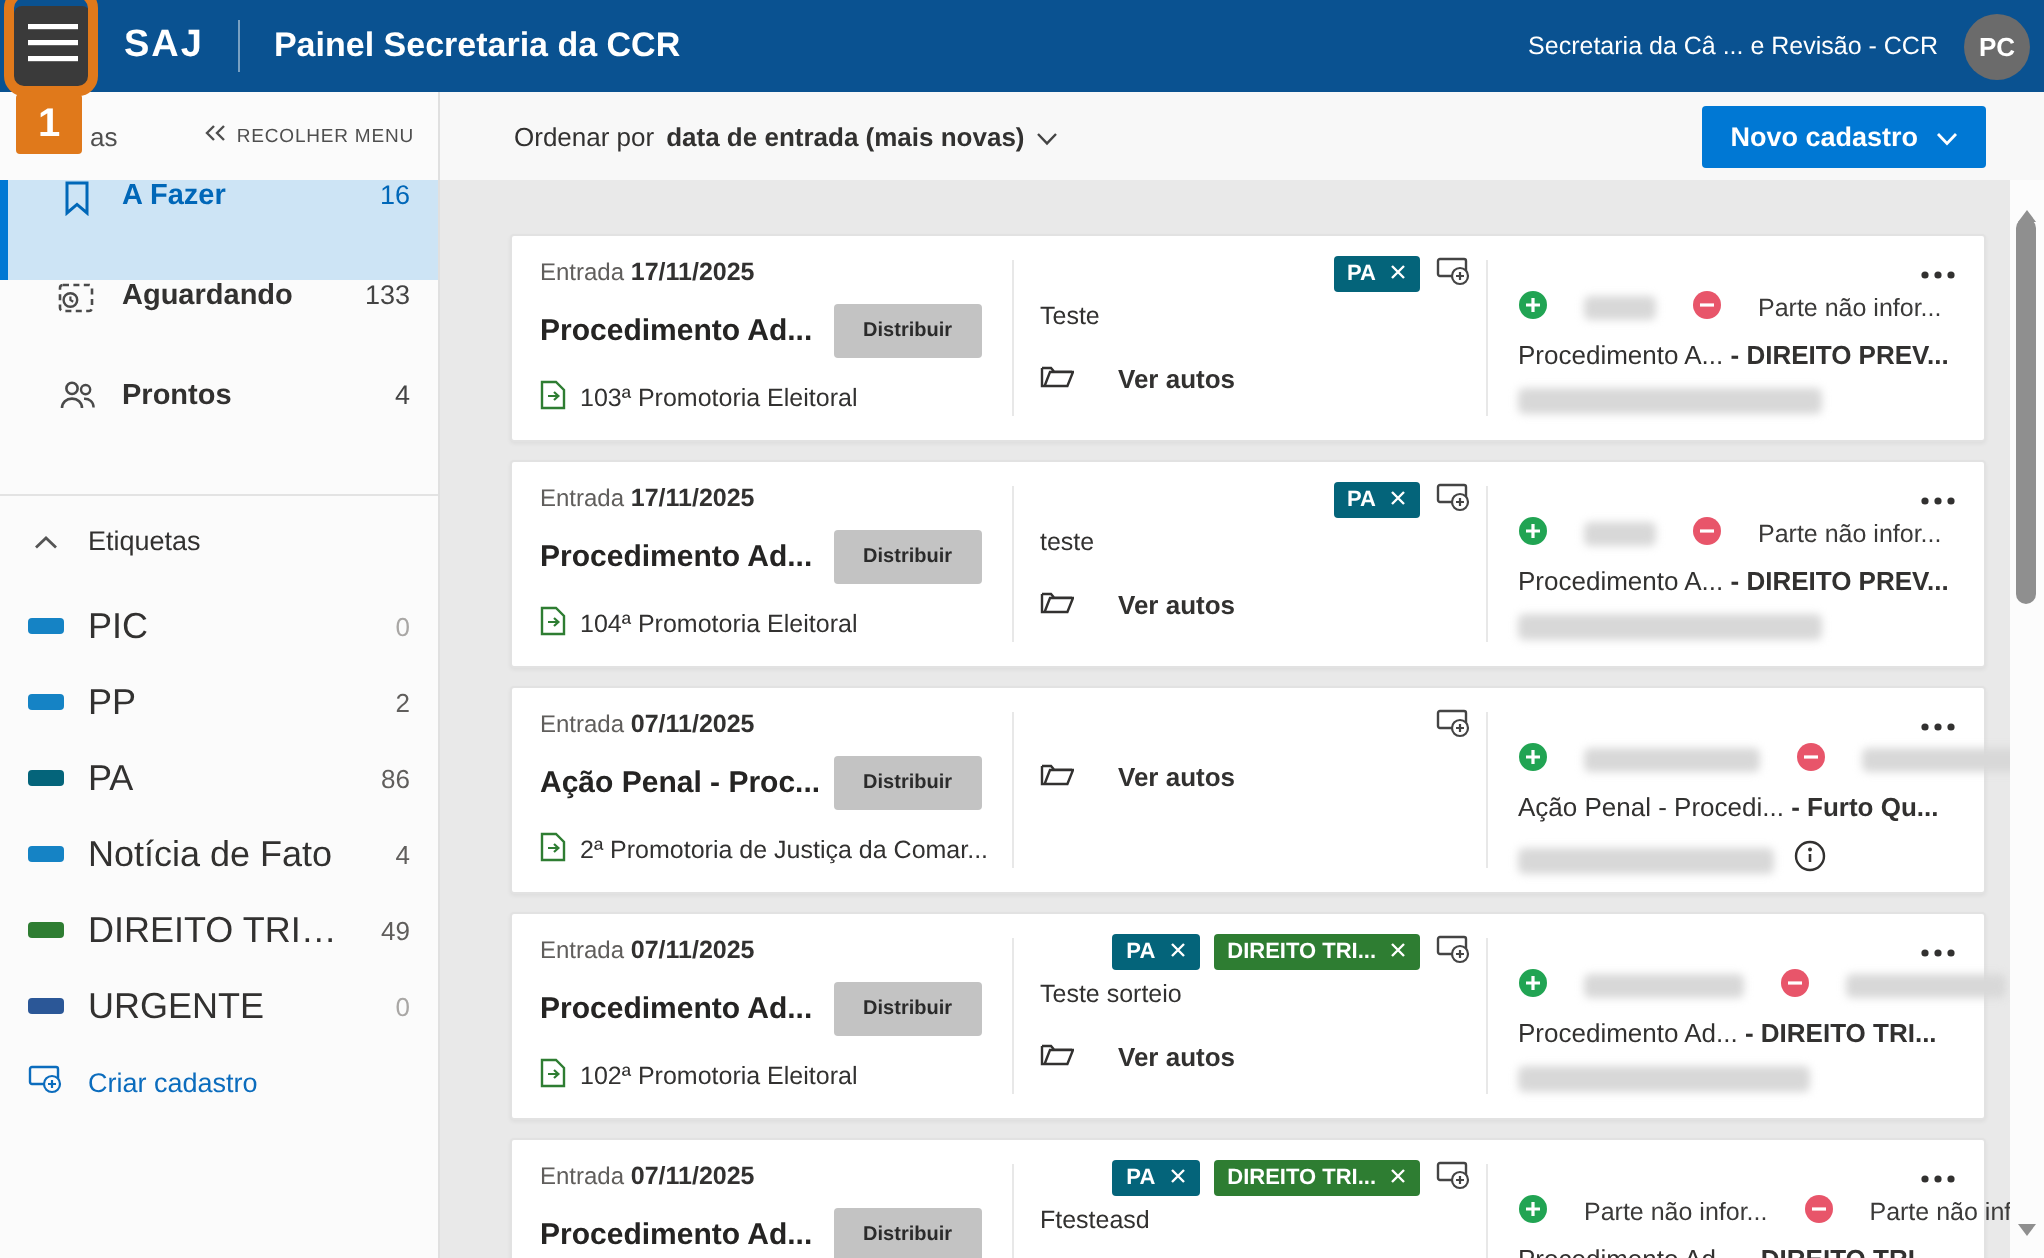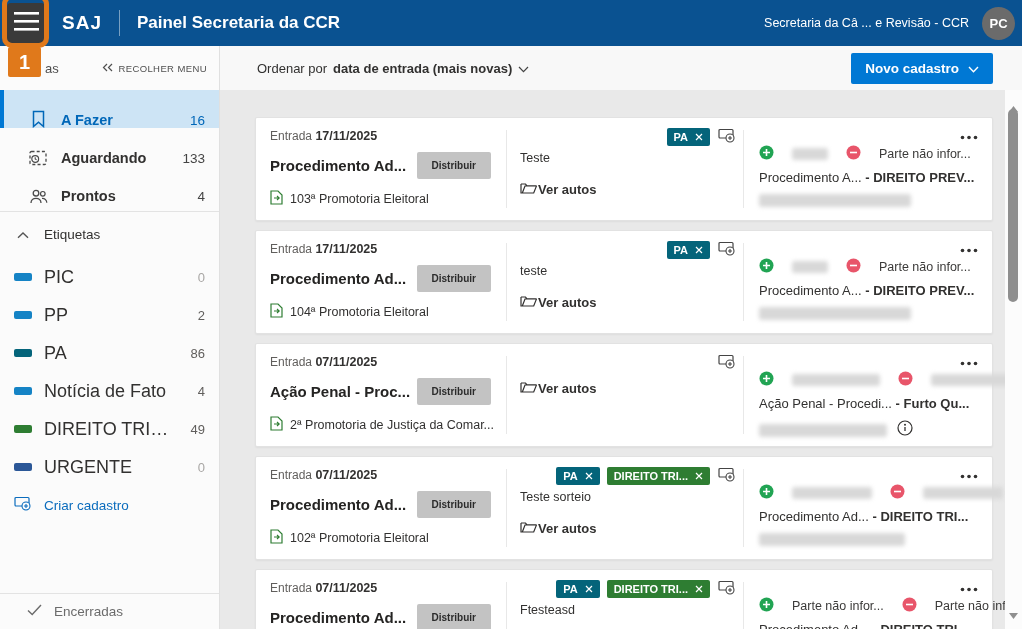--- a/index.html
+++ b/index.html
@@ -26,21 +26,21 @@
   .anno-label { position:absolute; left:8px; top:47px; width:33px; height:30px; background:#e0791b;
     color:#fff; font-size:20px; font-weight:700; display:flex; align-items:center; justify-content:center;
     z-index:51; border-radius:2px; pointer-events:none; }
   
   .sidebar { position:absolute; top:46px; left:0; bottom:0; width:220px; background:#fbfbfb;
     border-right:1px solid #e0e0e0; }
   .side-head { height:44px; display:flex; align-items:center; padding:0 12px; }
   .side-head-label { color:#4f4f4f; font-size:13px; margin-left:33px; }
   .collapse-btn { margin-left:auto; display:flex; align-items:center; gap:5px; background:none; border:none;
     font-family:inherit; font-size:9.5px; letter-spacing:.4px; color:#4f4f4f; cursor:pointer; }
-  .nav-item { height:38px; display:flex; align-items:flex-end; padding:0 14px 0 28px; position:relative; cursor:pointer; }
+  .nav-item { height:50px; display:flex; align-items:flex-start; padding:0 14px 0 28px; position:relative; cursor:pointer; }
   .nav-item .ic { width:20px; display:flex; justify-content:center; }
   .nav-item .lbl { margin-left:13px; font-size:14.5px; font-weight:600; color:#323130; }
   .nav-item .cnt { margin-left:auto; font-size:13.5px; color:#444; }
   .nav-item.selected { background:#cde4f5; }
   .nav-item.selected::before { content:""; position:absolute; left:0; top:0; bottom:0; width:4px; background:#0078d4; }
   .nav-item.selected .lbl, .nav-item.selected .cnt { color:#0067b8; }
   .side-divider { border-top:1px solid #e3e3e3; margin:7px 0; }
   .etiq-head { height:30px; display:flex; align-items:center; padding-left:17px; gap:15px;
     font-size:13.5px; color:#323130; cursor:pointer; }
   .label-list { margin-top:9px; }
@@ -74,21 +74,21 @@
   .title-row { display:flex; align-items:center; margin-top:9px; }
   .card-title { font-size:15px; font-weight:700; color:#252423; white-space:nowrap; }
   .distribute-btn { margin-left:auto; margin-right:15px; background:#c3c3c3; border:none; border-radius:2px;
     font-family:inherit; font-size:10px; font-weight:600; color:#2b2b2b; padding:8px 15px; cursor:pointer; }
   .origin-row { margin-top:11px; display:flex; align-items:center; gap:7px; font-size:12.5px; color:#323130; }
   .col-mid { width:237px; flex:none; position:relative; padding:33px 0 0 14px; }
   .col-mid::before, .col-right::before { content:""; position:absolute; left:0; top:12px; bottom:12px;
     width:1px; background:#e8e8e8; }
   .col-mid.no-note { padding-top:36px; }
   .note { font-size:12.5px; color:#323130; min-height:15px; }
-  .ver-autos { margin-top:15px; display:flex; align-items:center; gap:1px; background:none; border:none;
+  .ver-autos { margin-top:15px; display:flex; align-items:center; gap:22px; background:none; border:none;
     font-family:inherit; font-size:13px; font-weight:600; color:#323130; padding:0; cursor:pointer; }
   .col-right { flex:1; position:relative; padding:27px 14px 0 16px; }
   .more-btn { position:absolute; top:8px; right:12px; background:none; border:none; cursor:pointer; padding:2px; }
   .parties { display:flex; align-items:center; gap:18px; font-size:12.5px; color:#3b3a39; white-space:nowrap; }
   .class-line { margin-top:7px; font-size:13px; color:#323130; white-space:nowrap; }
   .class-line b { font-weight:700; }
   .redacted-line { margin-top:9px; display:flex; align-items:center; gap:10px; }
   .blur { background:#d8d8d8; border-radius:3px; filter:blur(2px); height:12px; display:inline-block; }
   .chips { position:absolute; top:10px; right:256px; display:flex; align-items:center; gap:7px; }
   .chip { color:#fff; font-size:11px; font-weight:700; padding:3px 7px; border-radius:2px;
@@ -221,28 +221,20 @@
       <span>
         <svg width="18" height="15" viewBox="0 0 18 15">
             <rect x="1" y="1.5" width="14" height="8.5" rx="1" fill="none" stroke="#0b6cbd" stroke-width="1.2"></rect>
             <circle cx="12" cy="10" r="4" fill="#fbfbfb" stroke="#0b6cbd" stroke-width="1.1"></circle>
             <path d="M12 8v4M10 10h4" stroke="#0b6cbd" stroke-width="1.1"></path>
           </svg>
       </span>
       <span>Criar cadastro</span>
     </div>
 
-    <div class="side-footer">
-      <span>
-        <svg width="15" height="12" viewBox="0 0 15 12">
-            <path d="M1 6.5l4.2 4L14 1" fill="none" stroke="#6b6b6b" stroke-width="1.4"></path>
-          </svg>
-      </span>
-      <span>Encerradas</span>
-    </div>
   </aside>
 
   <div class="main-head">
     <div class="sort">
       <span>Ordenar por</span>
       <b>data de entrada (mais novas)</b>
       <span>
         <svg width="11" height="7" viewBox="0 0 11 7">
             <path d="M1 1l4.5 4.7L10 1" fill="none" stroke="#444" stroke-width="1.2"></path>
           </svg>

